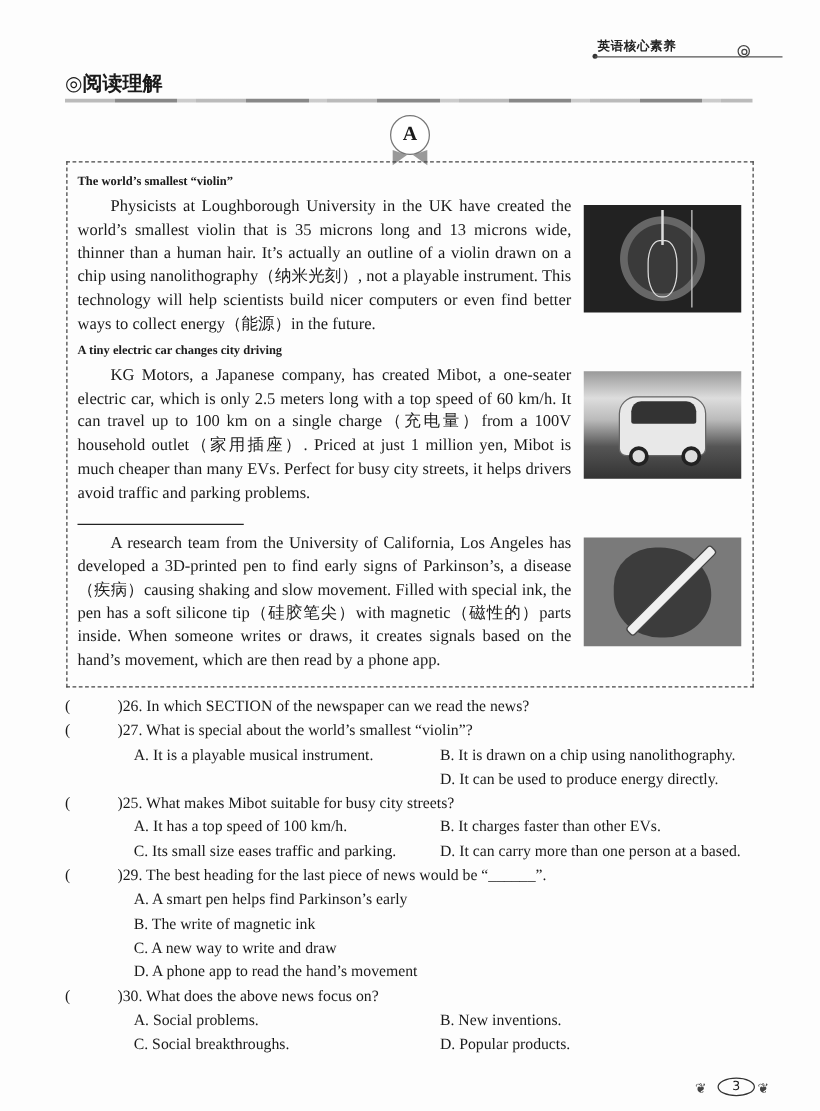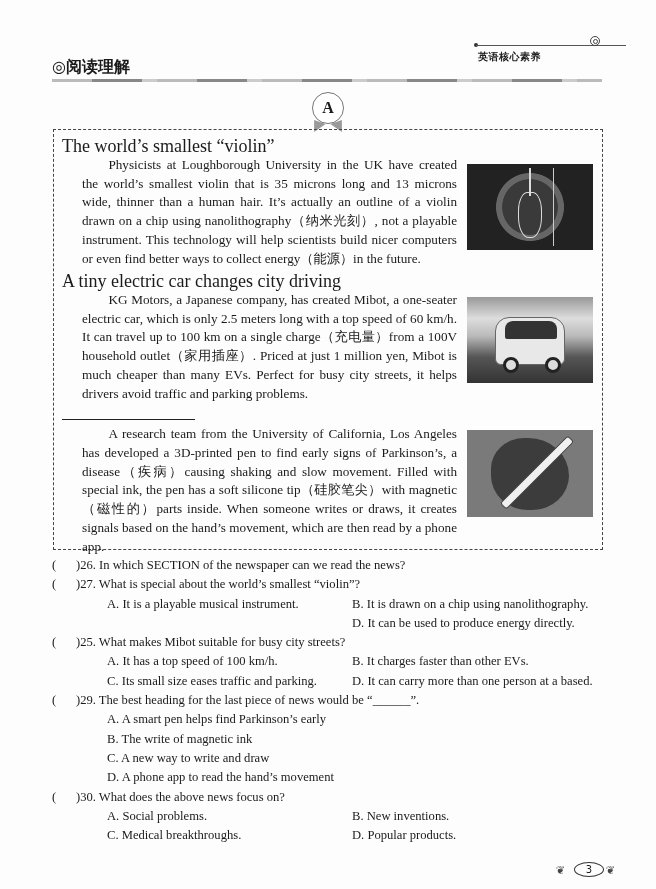--- a/index.html
+++ b/index.html
@@ -1,38 +1,38 @@
 <!DOCTYPE html>
 <html><head>
   <meta charset="utf-8">
   <style>
     * { box-sizing: border-box; margin: 0; padding: 0; }
     html, body { width: 656px; height: 889px; background: #fdfdfd; overflow: hidden; }
     body { position: relative; font-family: "Liberation Serif", "DejaVu Serif", serif; color: #1a1a1a; }
 
-    .running-head { position: absolute; left: 478px; top: 30px; font-family: "DejaVu Sans", sans-serif; font-size: 10px; font-weight: bold; color: #222; letter-spacing: 0.5px; margin-top: 20px; }
+    .running-head { position: absolute; left: 478px; top: 30px; font-family: "DejaVu Sans", sans-serif; font-size: 10px; font-weight: bold; color: #222; letter-spacing: 0.5px; }
     .running-rule { position: absolute; left: 476px; top: 45px; width: 150px; height: 1px; background: #555; }
     .running-rule-dot { position: absolute; left: 474px; top: 43px; width: 4px; height: 4px; border-radius: 50%; background: #333; }
     .running-swirl { position: absolute; left: 590px; top: 36px; width: 10px; height: 10px; border: 1.5px solid #444; border-radius: 50%; }
     .running-swirl::after { content: ""; position: absolute; left: 2px; top: 2px; width: 3px; height: 3px; border: 1px solid #444; border-radius: 50%; }
 
     .section-title { position: absolute; left: 52px; top: 57px; font-family: "DejaVu Sans", sans-serif; font-size: 16px; font-weight: bold; color: #1a1a1a; text-align: center; }
     .section-rule { position: absolute; left: 52px; top: 79px; width: 550px; height: 3px;
       background: repeating-linear-gradient(90deg, #bbb 0 40px, #888 40px 90px, #ccc 90px 105px); }
 
     .badge { position: absolute; left: 312px; top: 92px; width: 32px; height: 32px; border: 1.5px solid #777; border-radius: 50%; background: #fff; text-align: center; line-height: 29px; font-size: 16px; font-weight: bold; }
     .badge-ribbon-l, .badge-ribbon-r { position: absolute; top: 119px; width: 0; height: 0; border-left: 7px solid transparent; border-right: 7px solid transparent; border-bottom: 10px solid #999; }
     .badge-ribbon-l { left: 310px; transform: rotate(-35deg); }
     .badge-ribbon-r { left: 332px; transform: rotate(35deg); }
 
     .passage-box { position: absolute; left: 53px; top: 129px; width: 550px; height: 421px; border: 1.5px dashed #444; }
 
     .article { position: absolute; left: 62px; width: 395px; font-size: 13.2px; line-height: 18.8px; text-align: justify; }
-    .article h3 { font-size: 18px; font-weight: normal; line-height: 18.8px; }
-    .article p { text-indent: 2em; margin-left: 20px; }
+    .article h3 { font-size: 10px; font-weight: bold; line-height: 18.8px; }
+    .article p { text-indent: 2em; }
     .a1 { top: 137px; }
     .a2 { top: 272px; }
     .a3 { top: 425px; }
     .blank-heading { position: absolute; left: 62px; top: 419px; width: 133px; height: 1px; background: #222; }
 
     .photo { position: absolute; left: 467px; width: 126px; overflow: hidden; }
     .photo-violin { top: 164px; height: 86px; background: radial-gradient(circle at 50% 50%, #3a3a3a 0 36%, #666 37% 44%, #222 45% 100%); }
     .photo-violin .violin-body { position: absolute; left: 51px; top: 28px; width: 24px; height: 46px; border: 1.5px solid #ddd; border-radius: 40% 40% 45% 45%; }
     .photo-violin .violin-neck { position: absolute; left: 62px; top: 4px; width: 2px; height: 28px; background: #ddd; }
     .photo-violin .scale-line { position: absolute; left: 86px; top: 4px; width: 1px; height: 78px; background: #ccc; }
@@ -40,21 +40,21 @@
     .photo-car .car-body { position: absolute; left: 28px; top: 20px; width: 70px; height: 48px; background: #e8e8e8; border-radius: 14px 14px 6px 6px; border: 1px solid #666; }
     .photo-car .car-window { position: absolute; left: 38px; top: 24px; width: 52px; height: 18px; background: #333; border-radius: 8px 8px 2px 2px; }
     .photo-car .wheel { position: absolute; top: 60px; width: 16px; height: 16px; border-radius: 50%; background: #ddd; border: 3px solid #222; }
     .photo-pen { top: 430px; height: 87px; background: #7a7a7a; }
     .photo-pen .ink-blot { position: absolute; left: 24px; top: 8px; width: 78px; height: 72px; border-radius: 45% 55% 50% 50%; background: #3c3c3c; }
     .photo-pen .pen-body { position: absolute; left: 22px; top: 38px; width: 96px; height: 9px; background: #f0f0f0; border: 1px solid #444; transform: rotate(-45deg); border-radius: 3px; }
 
     .questions { position: absolute; left: 52px; top: 556px; width: 560px; font-size: 12.6px; line-height: 19.3px; }
     .q-row { position: relative; height: 19.3px; white-space: nowrap; }
     .q-paren-open { position: absolute; left: 0; }
-    .q-stem { position: absolute; left: 24px; }
+    .q-stem { position: absolute; left: 42px; }
     .opt-row { position: relative; height: 19.3px; white-space: nowrap; }
     .opt { position: absolute; }
     .col1 { left: 55px; } .col2 { left: 180px; } .col3 { left: 300px; } .col4 { left: 422px; }
     .half2 { left: 300px; }
 
     .page-num { position: absolute; left: 574px; top: 862px; width: 30px; height: 15px; border: 1.2px solid #333; border-radius: 50%; text-align: center; font-family: "DejaVu Sans", sans-serif; font-size: 10px; line-height: 13px; }
     .orn-l, .orn-r { position: absolute; top: 864px; font-size: 11px; color: #444; font-family: "DejaVu Sans", sans-serif; }
     .orn-l { left: 556px; } .orn-r { left: 606px; }
   </style>
 </head>
@@ -155,20 +155,20 @@
 
   <div class="q-row">
     <span class="q-paren-open">(</span>
     <span class="q-stem">)30. What does the above news focus on?</span>
   </div>
   <div class="opt-row">
     <span class="opt col1">A. Social problems.</span>
     <span class="opt half2">B. New inventions.</span>
   </div>
   <div class="opt-row">
-    <span class="opt col1">C. Medical breakthroughs.</span>
+    <span class="opt col1">C. Social breakthroughs.</span>
     <span class="opt half2">D. Popular products.</span>
   </div>
 </div>
 
 <span class="orn-l">❦</span>
 <div class="page-num">3</div>
 <span class="orn-r">❦</span>
 
 </body></html>

